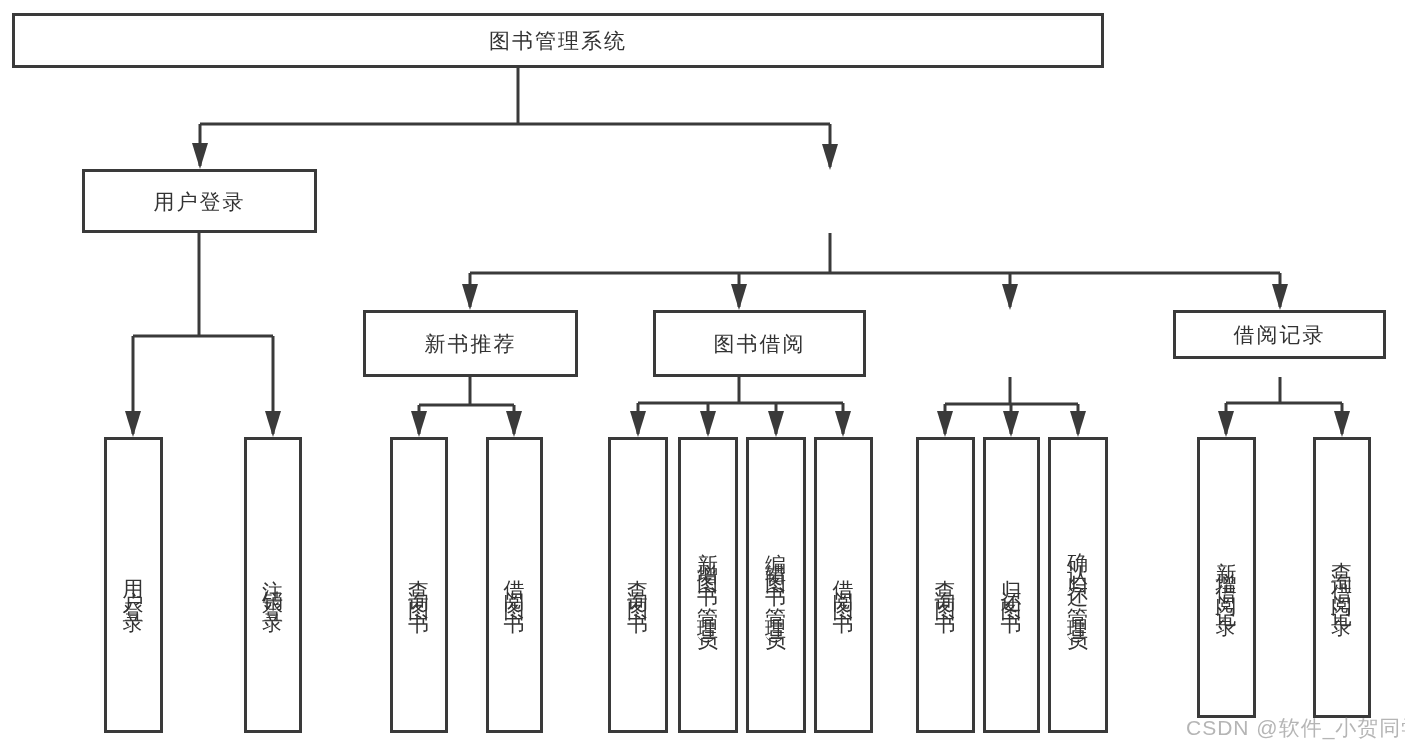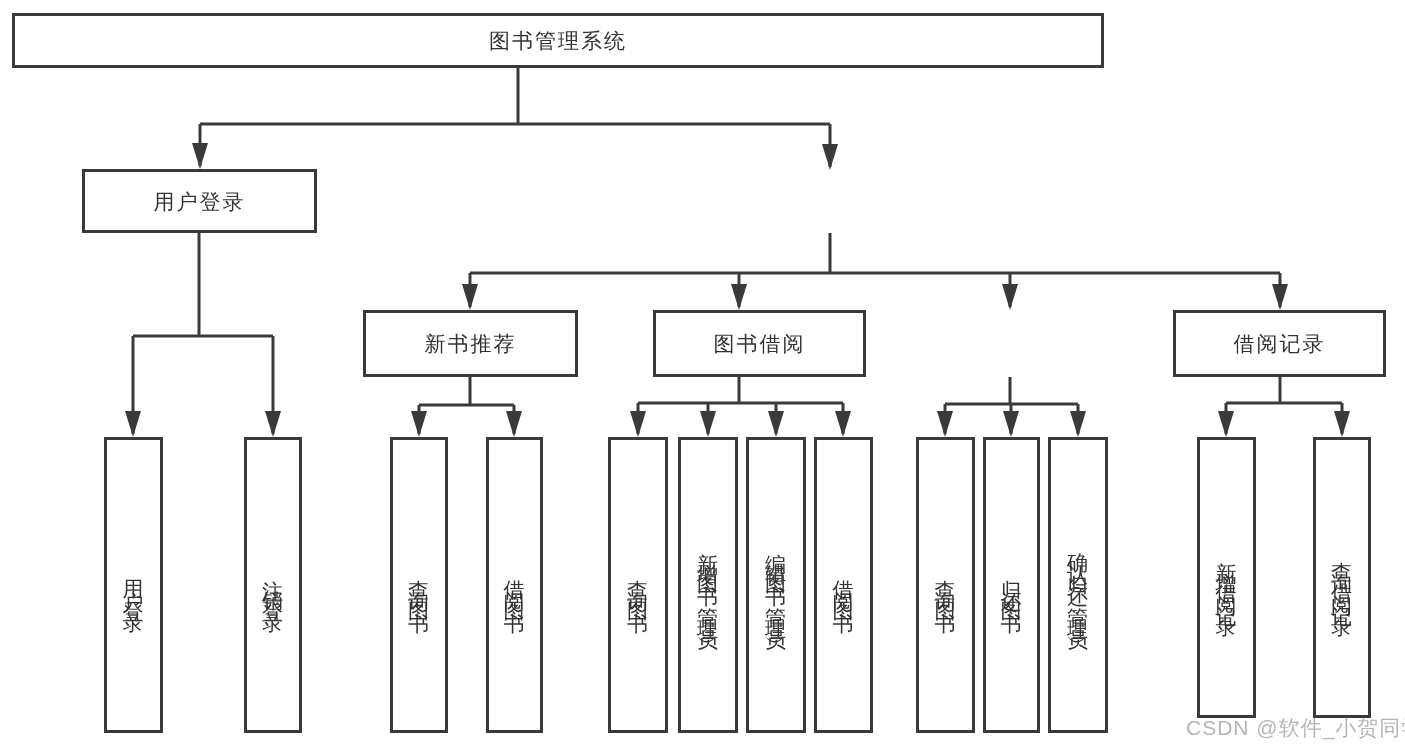--- a/index.html
+++ b/index.html
@@ -122,21 +122,21 @@
   <div class="node" style="left:82px; top:169px; width:235px; height:64px;">
     <span>用户登录</span>
   </div>
 
   <div class="node" style="left:363px; top:310px; width:215px; height:67px;">
     <span>新书推荐</span>
   </div>
   <div class="node" style="left:633px; top:310px; width:213px; height:67px;margin-left:20px;">
     <span>图书借阅</span>
   </div>
-  <div class="node" style="left:1173px; top:310px; width:213px; height:67px;">
+  <div class="node" style="left:1173px; top:310px; width:213px; height:49px;">
     <span>借阅记录</span>
   </div>
 
   <div class="node leaf" style="left:104px; top:437px; width:59px; height:296px;">
     <span>用户登录</span>
   </div>
   <div class="node leaf" style="left:244px; top:437px; width:58px; height:296px;">
     <span>注销登录</span>
   </div>
 

